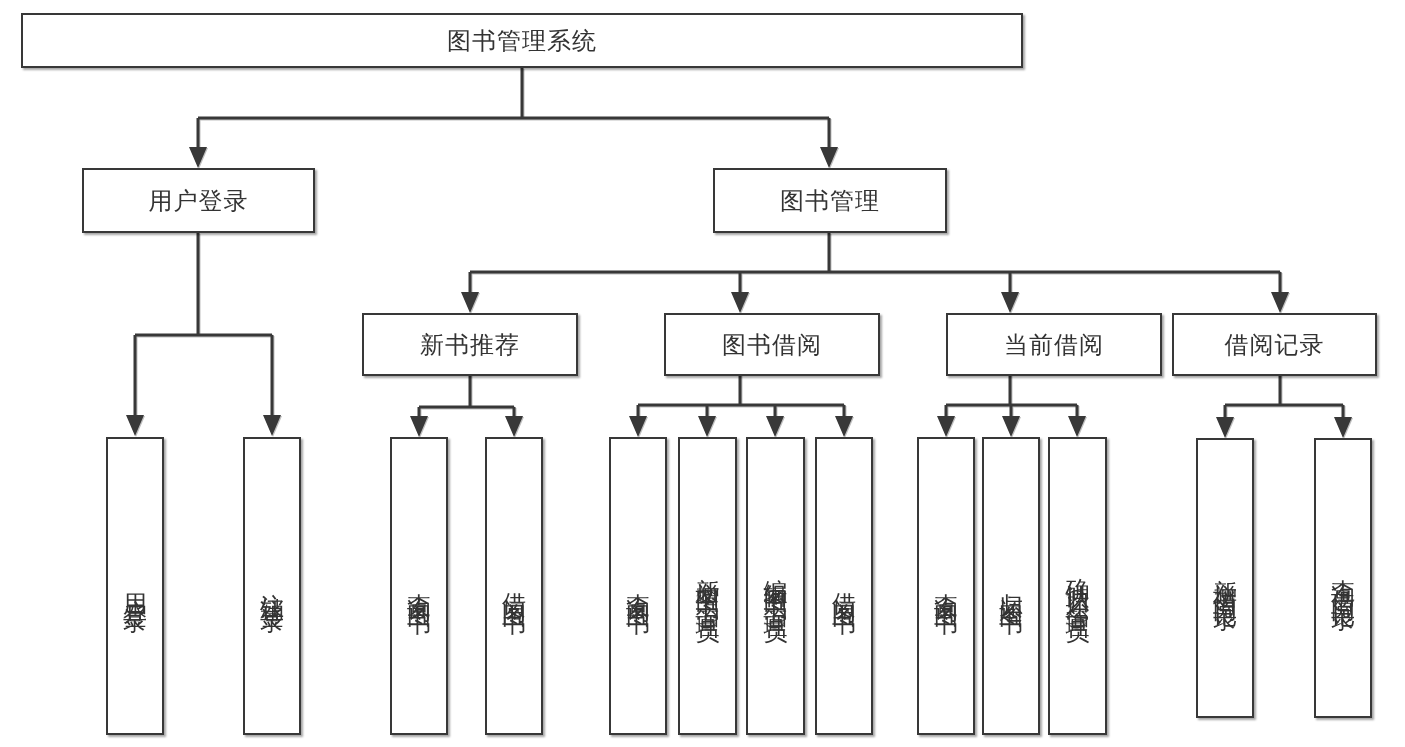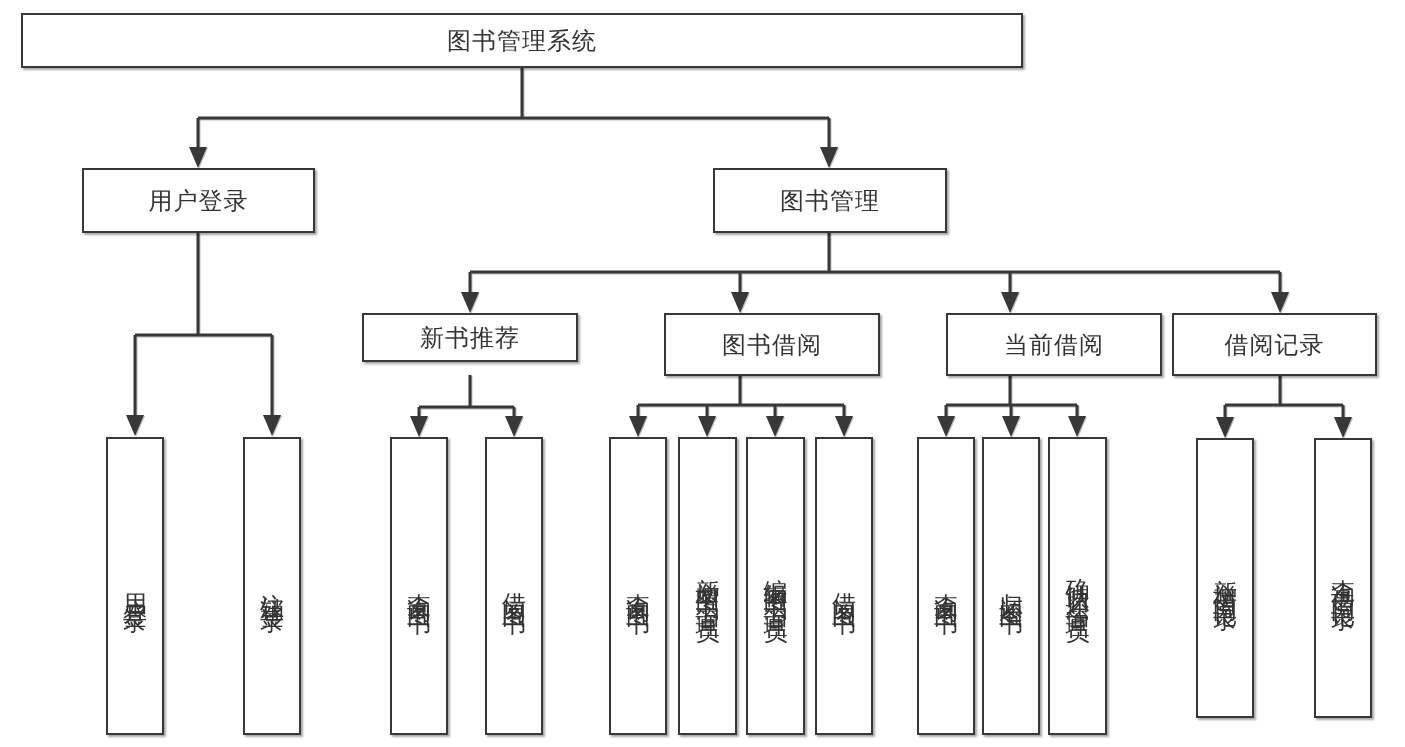--- a/index.html
+++ b/index.html
@@ -117,21 +117,21 @@
     <span class="label">图书管理系统</span>
   </div>
 
   <div class="box" style="left:82px; top:168px; width:233px; height:65px;">
     <span class="label">用户登录</span>
   </div>
   <div class="box" style="left:713px; top:168px; width:234px; height:65px;">
     <span class="label">图书管理</span>
   </div>
 
-  <div class="box" style="left:362px; top:313px; width:216px; height:49px;justify-content:center;">
+  <div class="box" style="left:362px; top:313px; width:216px; height:63px;justify-content:center;">
     <span class="label">新书推荐</span>
   </div>
   <div class="box" style="left:664px; top:313px; width:216px; height:63px;">
     <span class="label">图书借阅</span>
   </div>
   <div class="box" style="left:902px; top:313px; width:216px; height:63px;margin-left:44px;">
     <span class="label">当前借阅</span>
   </div>
   <div class="box" style="left:1172px; top:313px; width:205px; height:63px;">
     <span class="label">借阅记录</span>

